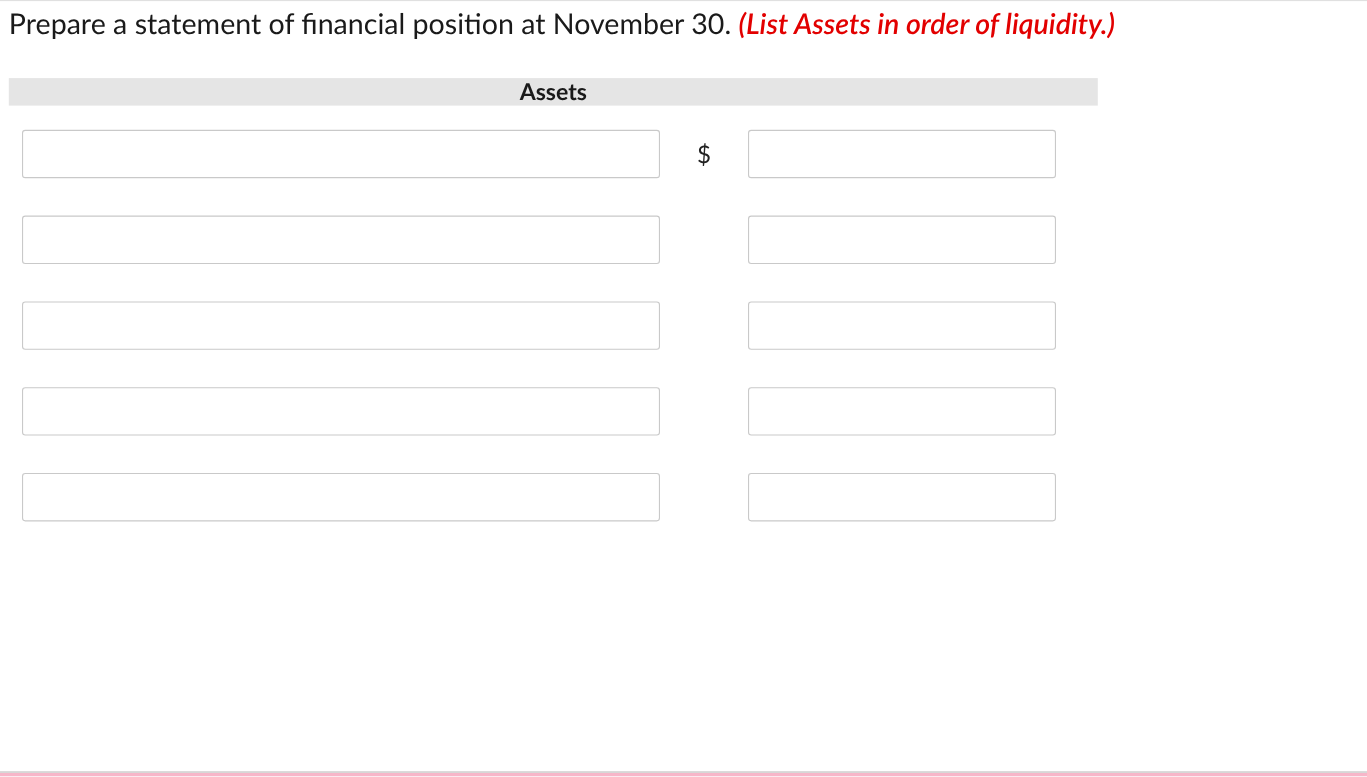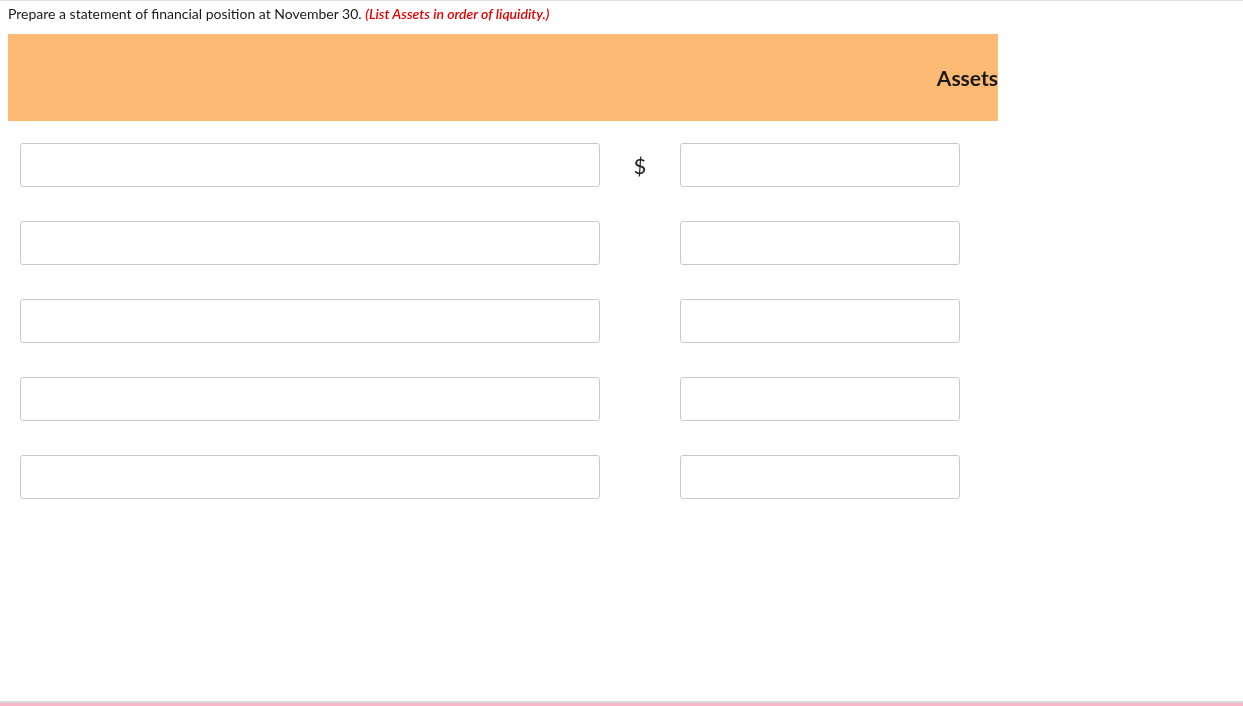--- a/index.html
+++ b/index.html
@@ -12,23 +12,23 @@
   }
   .page {
     width: 1243px;
     height: 706px;
     position: relative;
     padding: 4px 8px 0 8px;
     border-top: 1px solid #e0e0e0;
     overflow: hidden;
   }
   .instruction {
-    font-size: 14px;
+    font-size: 26px;
     font-weight: 400;
-    margin: 0 0 11px 0;
+    margin: 0 0 32px 0;
     line-height: 1.3;
   }
   .instruction .hint {
     color: #e20000;
     font-style: italic;
     font-weight: 600;
   }
   .sheet {
     width: 990px;
   }
@@ -66,25 +66,25 @@
     font-size: 18px;
   }
   .date-select .chev {
     position: absolute;
     right: 14px;
     top: 50%;
     transform: translateY(-50%);
     color: #555;
   }
   .section-band {
-    background: #fdba74;
-    text-align: right;
+    background: #e5e5e5;
+    text-align: center;
     font-weight: 700;
     font-size: 21px;
-    padding: 31px 0;
+    padding: 0 0;
     color: #1a1a1a;
   }
   .rows {
     padding: 22px 12px 0 12px;
   }
   .row {
     display: flex;
     align-items: center;
     margin-bottom: 34px;
   }

